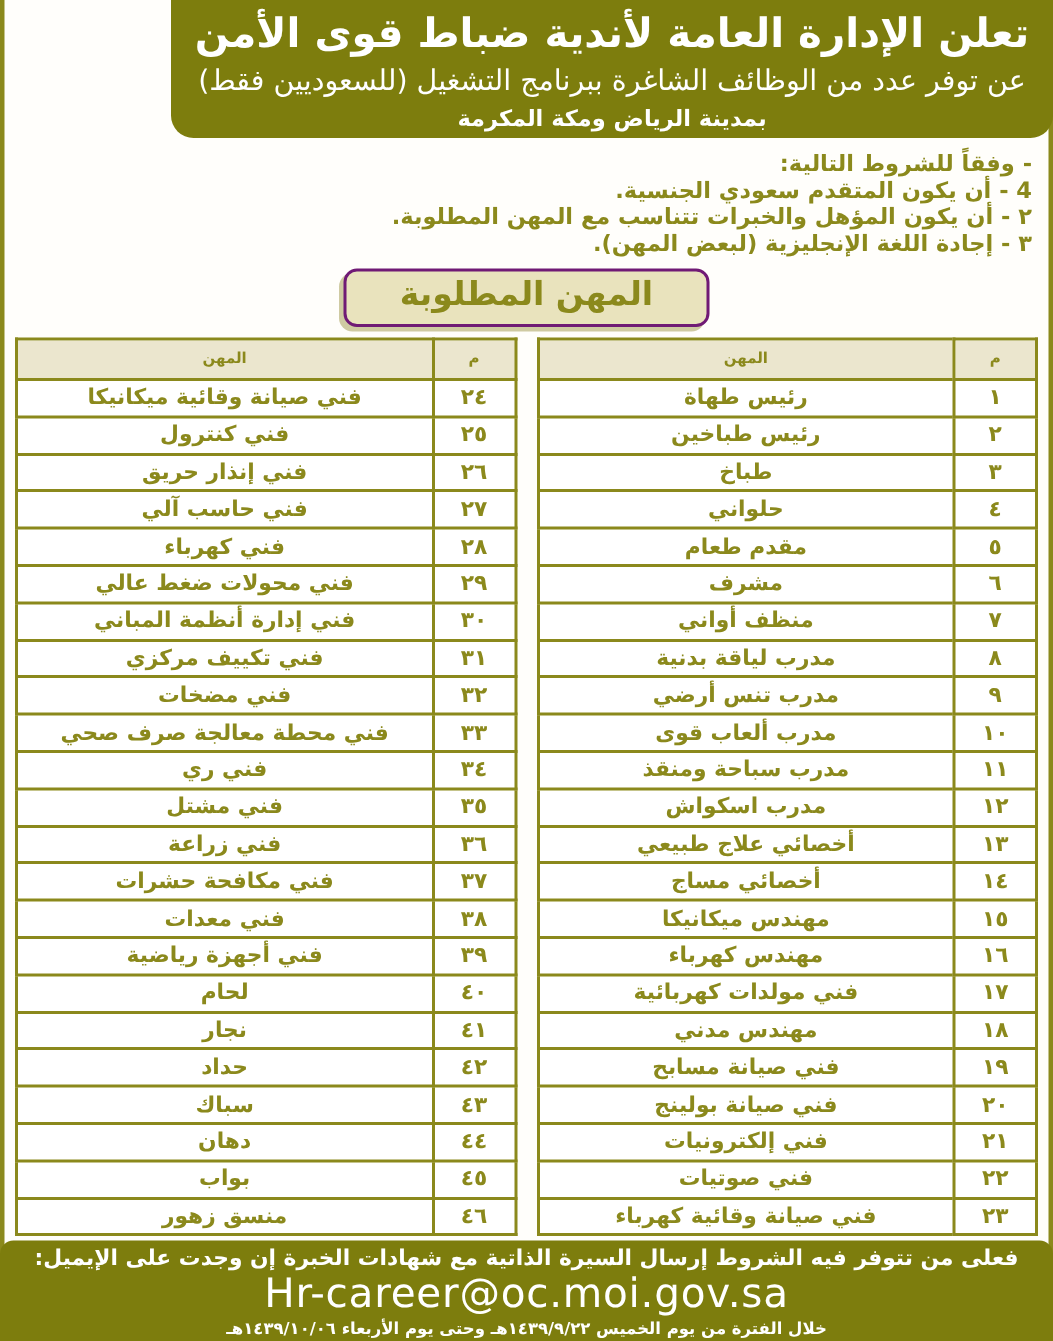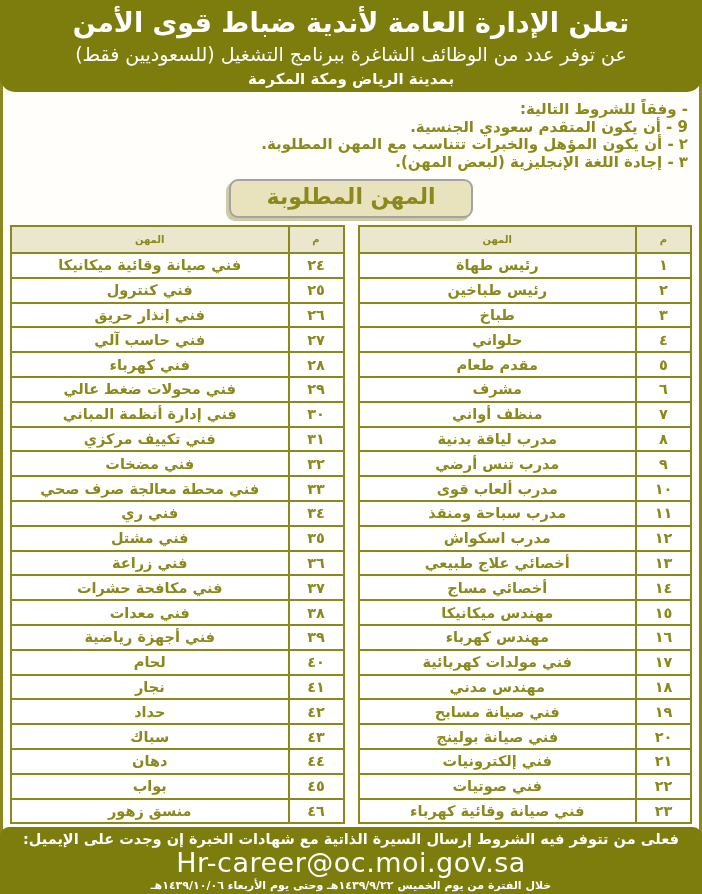--- a/index.html
+++ b/index.html
@@ -17,21 +17,21 @@
   .side-border {
     position:absolute; top:0; bottom:0; width:3px;
     background:#8b891c; z-index:0;
   }
   .side-border.left  { left:0; }
   .side-border.right { right:0; }
 
   
   .masthead {
     position:relative; z-index:1;
-    width:702px; height:92px;
+    width:588px; height:92px;
     background:#7d7d0d;
     border-radius:0 0 15px 15px;
     color:#ffffff; text-align:center;
     padding-top:5px;
   }
   .masthead .h1 { font-size:27px; font-weight:bold; line-height:36px; }
   .masthead .h2 { font-size:19px; font-weight:normal; line-height:27px; }
   .masthead .h3 { font-size:15px; font-weight:bold; line-height:22px; }
 
   
@@ -40,21 +40,21 @@
     color:#8b891c; font-weight:bold;
     font-size:15px; line-height:17.5px;
     text-align:right;
   }
 
   
   .jobs-button {
     margin:8px auto 7px;
     width:fit-content;
     background:#e9e3bd;
-    border:2px solid #a3a3a3;
+    border:2px solid #701a75;
     border-radius:9px;
     padding:3px 36px 7px;
     color:#8b891c;
     font-size:22px; font-weight:bold;
     box-shadow:-3px 3px 0 #cfcaa2;
     text-align:center;
   }
 
   
   .tables {
@@ -109,21 +109,21 @@
   <div class="side-border right"></div>
 
   <header class="masthead">
     <div class="h1">تعلن الإدارة العامة لأندية ضباط قوى الأمن</div>
     <div class="h2">عن توفر عدد من الوظائف الشاغرة ببرنامج التشغيل (للسعوديين فقط)</div>
     <div class="h3">بمدينة الرياض ومكة المكرمة</div>
   </header>
 
   <section class="conditions">
     <div class="cond-line">- وفقاً للشروط التالية:</div>
-    <div class="cond-line">9 - أن يكون المتقدم سعودي الجنسية.</div>
+    <div class="cond-line">4 - أن يكون المتقدم سعودي الجنسية.</div>
     <div class="cond-line">٢ - أن يكون المؤهل والخبرات تتناسب مع المهن المطلوبة.</div>
     <div class="cond-line">٣ - إجادة اللغة الإنجليزية (لبعض المهن).</div>
   </section>
 
   <div class="jobs-button">المهن المطلوبة</div>
 
   <div class="tables">
     <table class="jobs-table">
       <thead>
         <tr>

